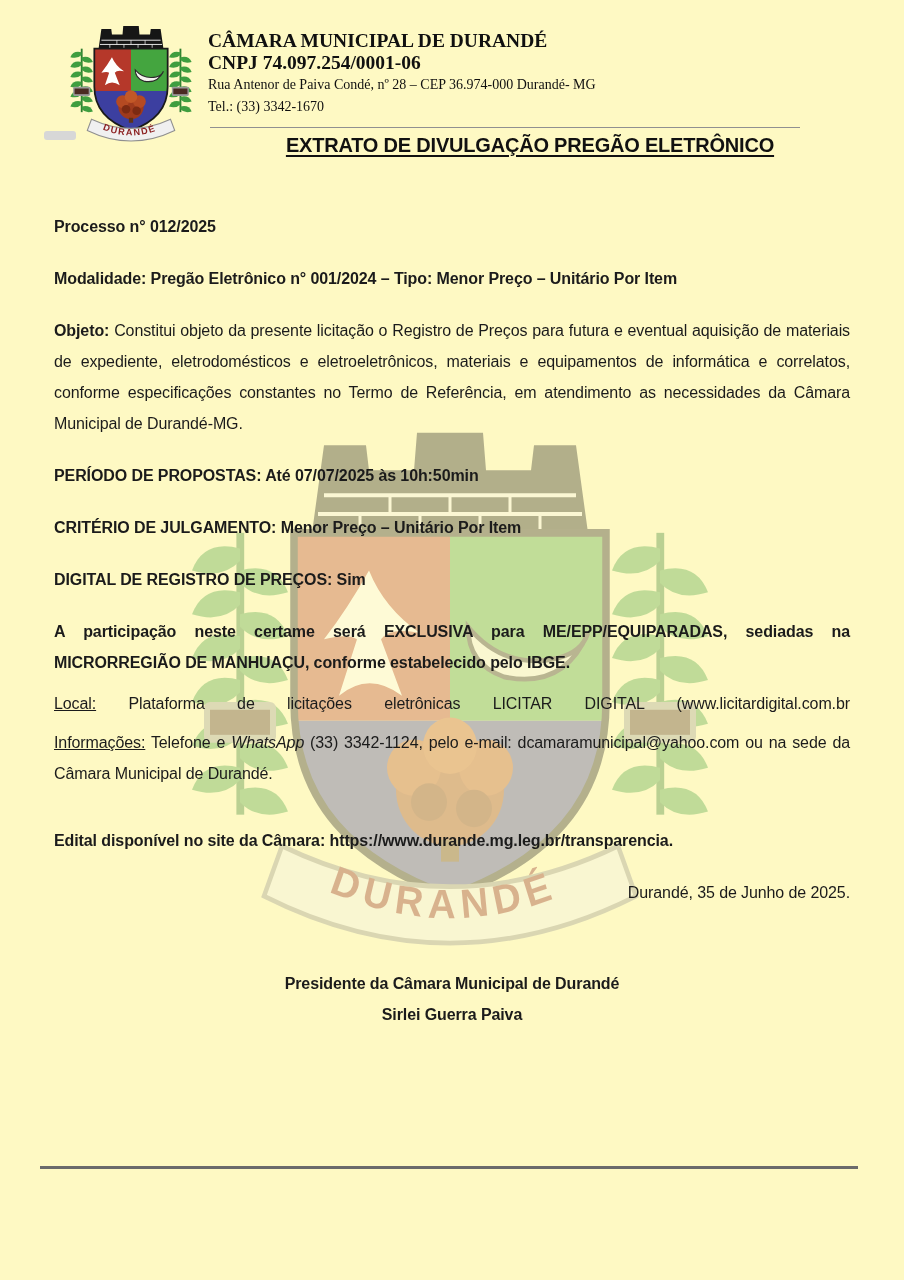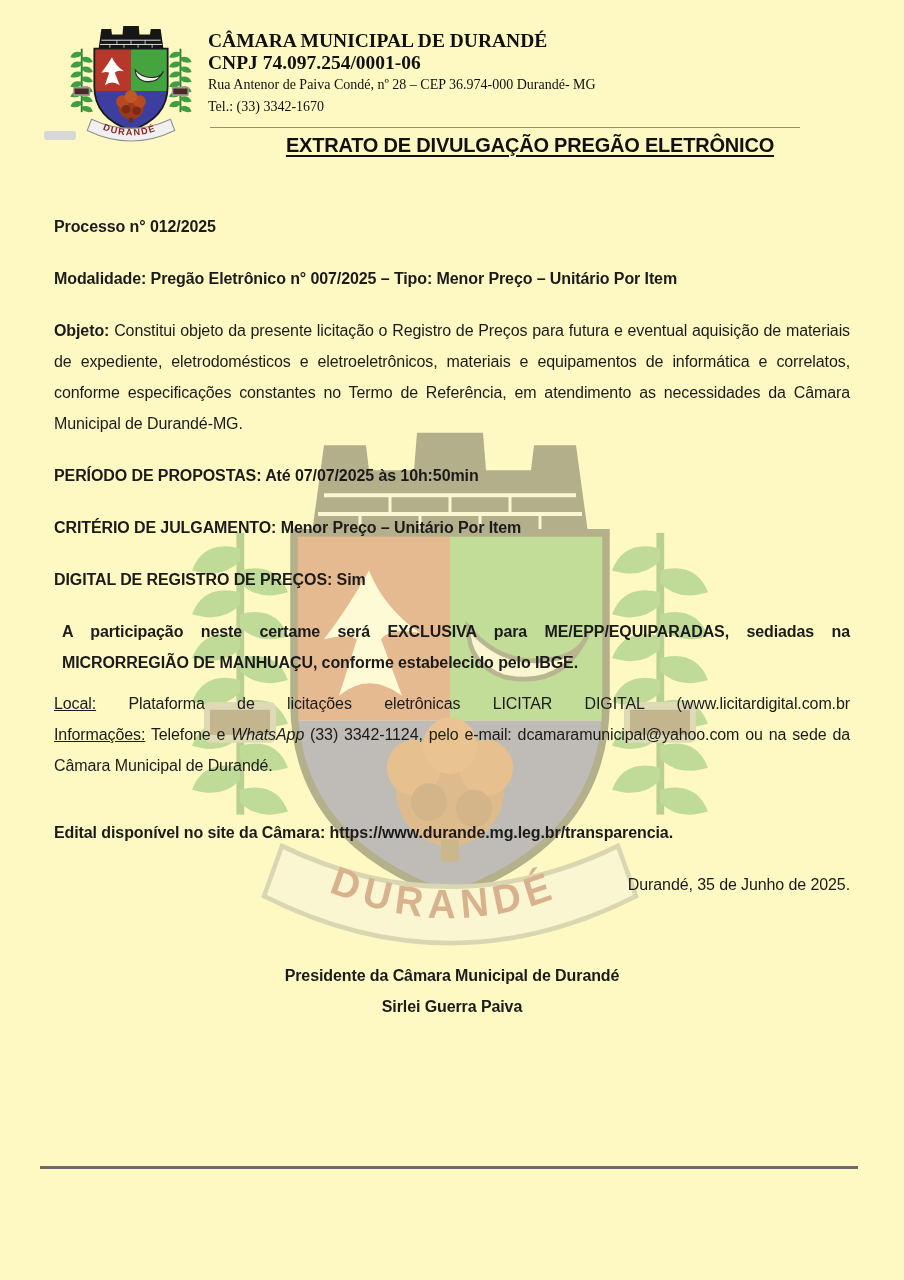--- a/index.html
+++ b/index.html
@@ -75,22 +75,22 @@
     z-index: 1;
     font-size: 16px;
     letter-spacing: -0.1px;
   }
   .content p { margin: 0 0 21px 0; line-height: 31px; }
   .b { font-weight: bold; }
   .i { font-style: italic; }
   .u { text-decoration: underline; }
   .just { text-align: justify; }
   .just-last { text-align: justify; text-align-last: justify; }
-  p.part { margin-bottom: 10px; margin-left: 8px; }
-  p.local { margin-bottom: 0; }
+  p.part { margin-bottom: 10px; }
+  p.local { margin-bottom: 8px; }
   p.info { margin-bottom: 36px; }
   p.dateline { text-align: right; margin: 20px 0 60px 0; }
   p.sig-name { text-align: center; margin-bottom: 4px; }
   p.sig-title { text-align: center; margin-bottom: 0; }
   .footer-rule {
     position: absolute;
     left: 40px; top: 1166px; width: 818px;
     border-top: 3px solid #6b6b6b;
     z-index: 1;
   }
@@ -186,21 +186,21 @@
   </div>
   <div class="hdr-rule"></div>
 
   <div class="doc-title">
     <span>EXTRATO DE DIVULGAÇÃO PREGÃO ELETRÔNICO</span>
   </div>
 
   <div class="content">
     <p class="b">Processo n° 012/2025</p>
 
-    <p class="b">Modalidade: Pregão Eletrônico n° 007/2025 – Tipo: Menor Preço – Unitário Por Item</p>
+    <p class="b">Modalidade: Pregão Eletrônico n° 001/2024 – Tipo: Menor Preço – Unitário Por Item</p>
 
     <p class="just"><span class="b">Objeto:</span> <span>Constitui objeto da presente licitação o Registro de Preços para futura e eventual aquisição de materiais de expediente, eletrodomésticos e eletroeletrônicos, materiais e equipamentos de informática e correlatos, conforme especificações constantes no Termo de Referência, em atendimento as necessidades da Câmara Municipal de Durandé-MG.</span></p>
 
 
     <p class="b">PERÍODO DE PROPOSTAS: Até 07/07/2025 às 10h:50min</p>
 
     <p class="b">CRITÉRIO DE JULGAMENTO: Menor Preço – Unitário Por Item</p>
 
 
     <p class="b">DIGITAL DE REGISTRO DE PREÇOS: Sim</p>

